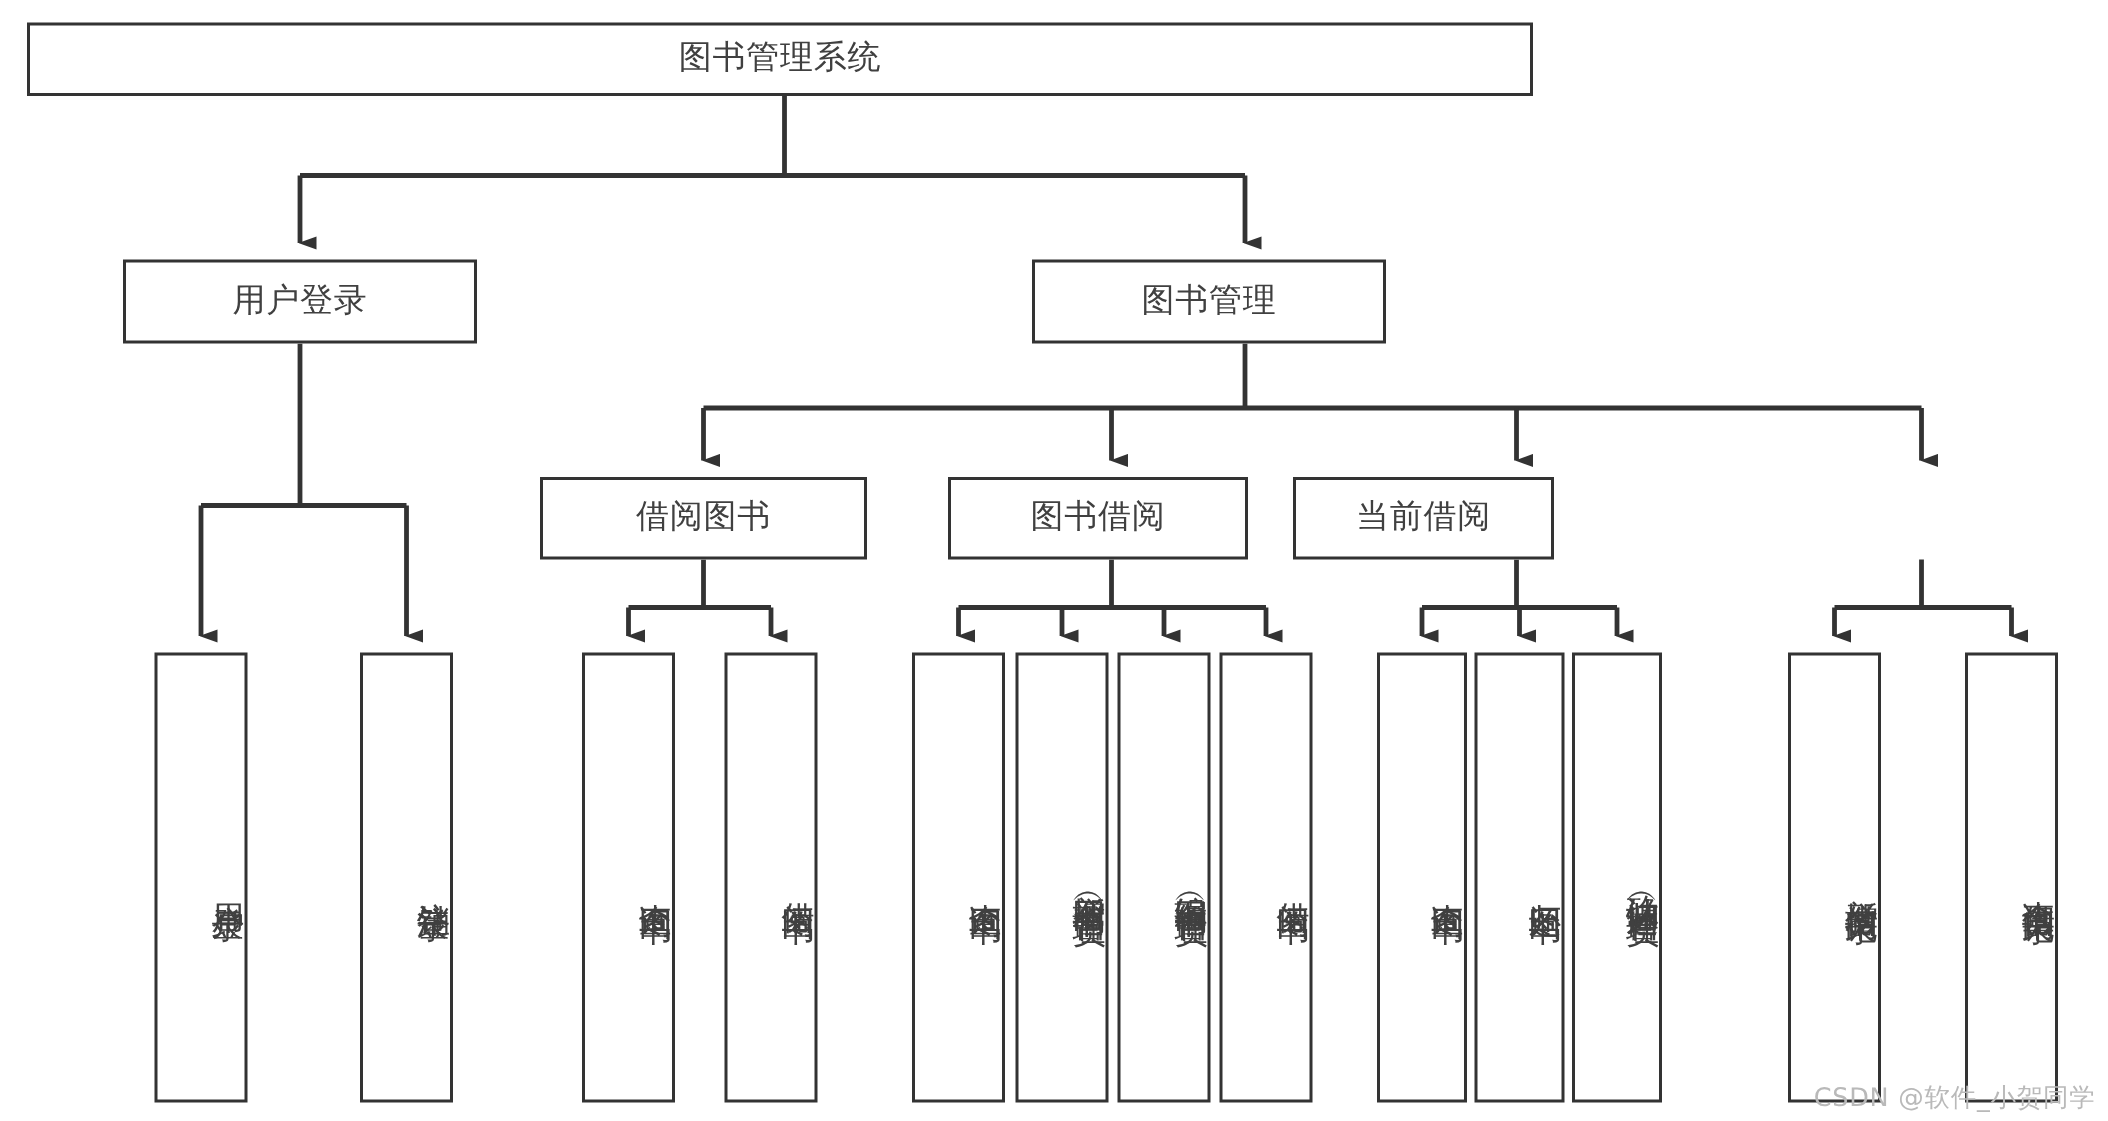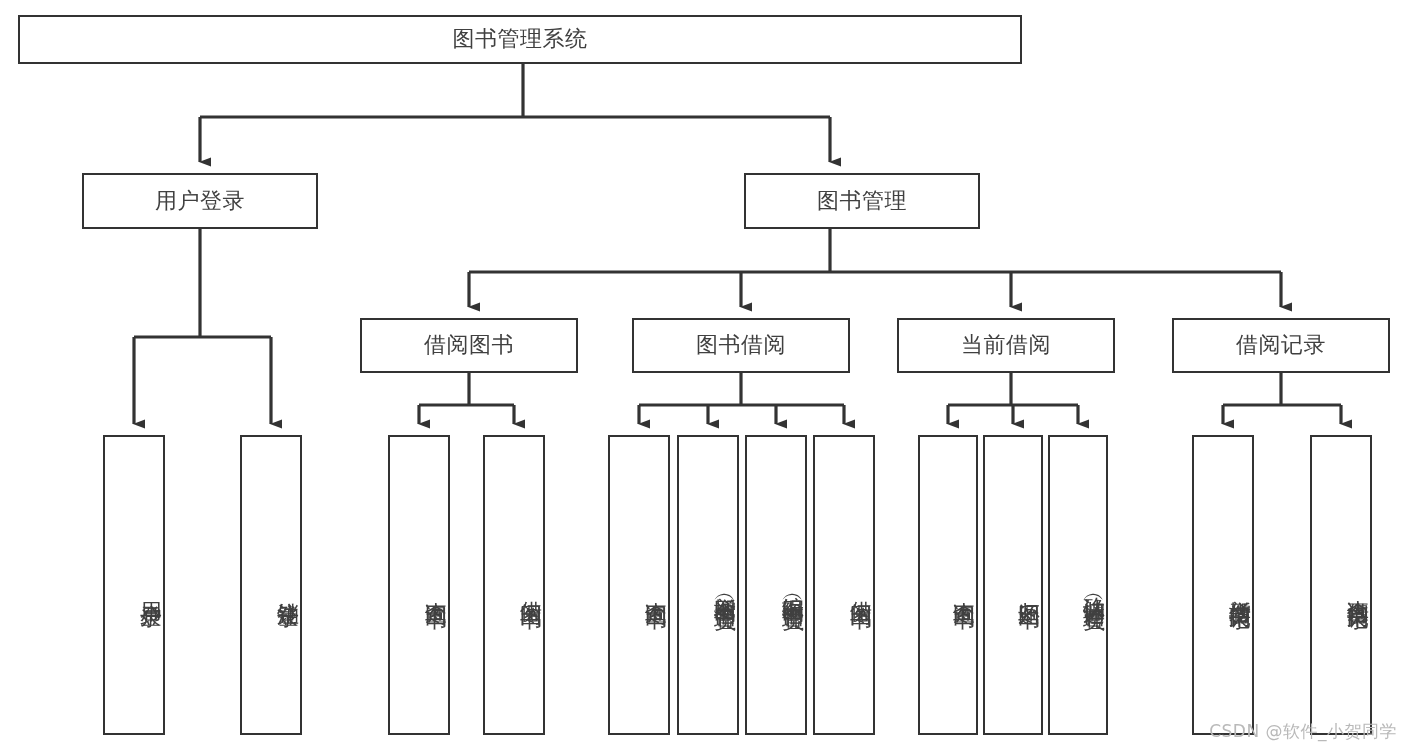--- a/index.html
+++ b/index.html
@@ -122,35 +122,32 @@
     </g>
   </svg>
 
   <div class="node horiz" style="left: 18px; top: 15px; width: 1004px; height: 49px; border-color: rgb(51, 51, 51); background: rgb(255, 255, 255); color: rgb(64, 64, 64);">
     <span class="label">图书管理系统</span>
   </div>
 
   <div class="node horiz" style="left: 82px; top: 173px; width: 236px; height: 56px; border-color: rgb(51, 51, 51); background: rgb(255, 255, 255); color: rgb(64, 64, 64);">
     <span class="label">用户登录</span>
   </div>
-  <div class="node horiz" style="left: 744px; top: 173px; width: 236px; height: 56px; border-color: rgb(51, 51, 51); background: rgb(255, 255, 255); color: rgb(64, 64, 64);">
+  <div class="node horiz" style="left: 688px; top: 173px; width: 236px; height: 56px; border-color: rgb(51, 51, 51); background: rgb(255, 255, 255); color: rgb(64, 64, 64);">
     <span class="label">图书管理</span>
   </div>
 
   <div class="node horiz" style="left: 360px; top: 318px; width: 218px; height: 55px; border-color: rgb(51, 51, 51); background: rgb(255, 255, 255); color: rgb(64, 64, 64);">
     <span class="label">借阅图书</span>
   </div>
-  <div class="node horiz" style="left: 632px; top: 318px; width: 218px; height: 55px; border-color: rgb(51, 51, 51); background: rgb(255, 255, 255); color: rgb(64, 64, 64);">
+  <div class="node horiz" style="left: 632px; top: 318px; width: 200px; height: 55px; border-color: rgb(51, 51, 51); background: rgb(255, 255, 255); color: rgb(64, 64, 64);">
     <span class="label">图书借阅</span>
   </div>
-  <div class="node horiz" style="left: 897px; top: 318px; width: 218px; height: 55px; border-color: rgb(51, 51, 51); background: rgb(255, 255, 255); color: rgb(64, 64, 64);">
+  <div class="node horiz" style="left: 862px; top: 318px; width: 174px; height: 55px; border-color: rgb(51, 51, 51); background: rgb(255, 255, 255); color: rgb(64, 64, 64);">
     <span class="label">当前借阅</span>
-  </div>
-  <div class="node horiz" style="left: 1172px; top: 318px; width: 218px; height: 55px; border-color: rgb(51, 51, 51); background: rgb(255, 255, 255); color: rgb(64, 64, 64);">
-    <span class="label">借阅记录</span>
   </div>
 
   <div class="node vert" style="left: 103px; top: 435px; width: 62px; height: 300px; border-color: rgb(51, 51, 51); background: rgb(255, 255, 255); color: rgb(64, 64, 64);">
     <span class="label">用户登录</span>
   </div>
   <div class="node vert" style="left: 240px; top: 435px; width: 62px; height: 300px; border-color: rgb(51, 51, 51); background: rgb(255, 255, 255); color: rgb(64, 64, 64);">
     <span class="label">注销登录</span>
   </div>
   <div class="node vert" style="left: 388px; top: 435px; width: 62px; height: 300px; border-color: rgb(51, 51, 51); background: rgb(255, 255, 255); color: rgb(64, 64, 64);">
     <span class="label">查询图书</span>

